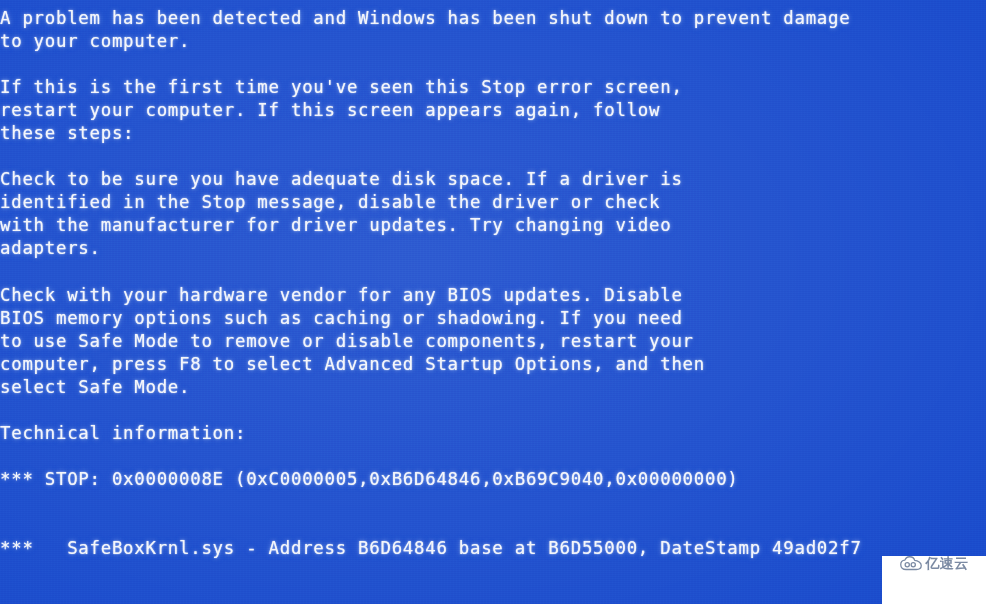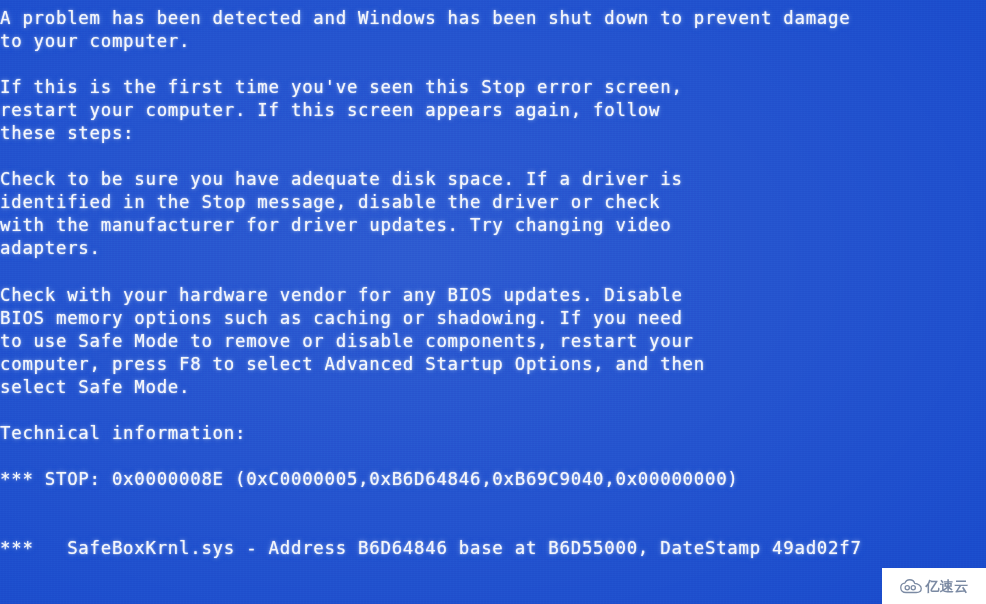--- a/index.html
+++ b/index.html
@@ -66,24 +66,23 @@
       0 0 9px rgba(120,170,255,0.30);
   }
   .line.blank { color: transparent; }
 
   
   #watermark {
     position: absolute;
     right: 0px;
     bottom: 0px;
     width: 104px;
-    height: 36px;
+    height: 48px;
     background: #ffffff;
     display: flex;
-    align-items: center;
     justify-content: center;
     gap: 4px;
     z-index: 5;
   }
   #watermark .wm-text {
     font-family: "DejaVu Sans", "Liberation Sans", sans-serif;
     font-size: 14px;
     font-weight: 600;
     color: #7b8aa3;
     letter-spacing: 0.3px;

